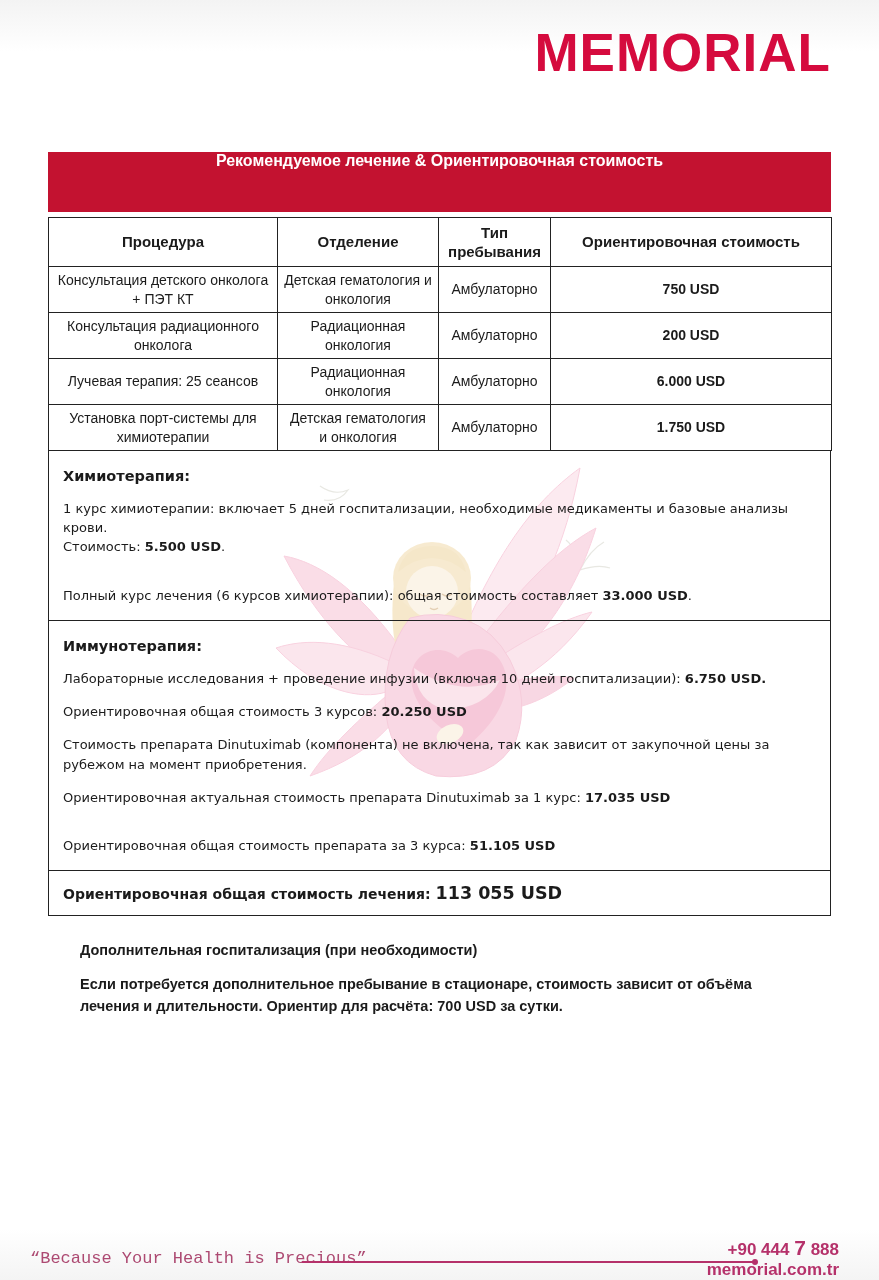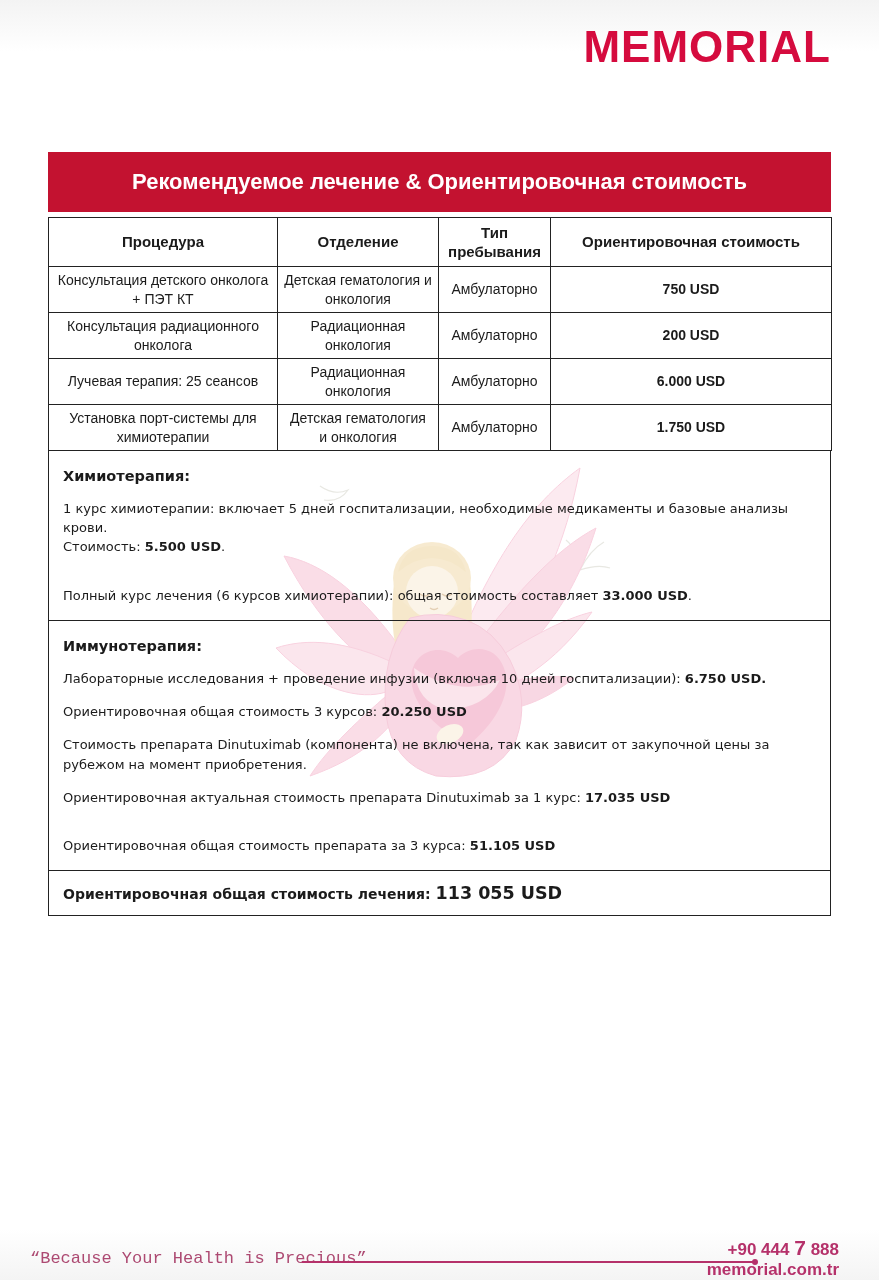--- a/index.html
+++ b/index.html
@@ -6,30 +6,30 @@
   html,body { background:#ffffff; }
   .page {
     position:relative; width:879px; height:1280px; overflow:hidden;
     background:linear-gradient(180deg,#f3f3f3 0%,#ffffff 4%,#ffffff 96%,#f4f4f4 100%);
     font-family:"DejaVu Sans", sans-serif; color:#1b1b1b;
   }
   
   .logo {
     position:absolute; top:22px; right:48px;
     font-family:"Liberation Sans", sans-serif; font-weight:bold;
-    font-size:44px; letter-spacing:1px; color:#d50b3e;text-align:right;
+    font-size:53px; letter-spacing:1px; color:#d50b3e;text-align:right;
   }
   
   .watermark { position:absolute; left:262px; top:452px; width:356px; height:336px; z-index:0; pointer-events:none; }
   
   .content { position:absolute; left:48px; top:152px; width:783px; z-index:1; }
   .banner {
     height:60px; background:#c31230; color:#ffffff;
-    display:flex; align-items:center; justify-content:center;
-    font-family:"Liberation Sans", sans-serif; font-weight:bold; font-size:22px;
+    display:flex; justify-content:center;
+    font-family:"Liberation Sans", sans-serif; font-weight:bold; font-size:16px;
     margin-bottom:5px;
   }
   table.cost-table {
     width:100%; border-collapse:collapse; table-layout:fixed;
     font-family:"Liberation Sans", sans-serif; background:transparent;border-radius:25px;
   }
   .cost-table th, .cost-table td {
     border:1px solid #222; text-align:center; vertical-align:middle;
     white-space:pre-line; line-height:1.3; padding:4px 6px;
   }
@@ -195,20 +195,24 @@
       <p class="para"><span>Ориентировочная общая стоимость 3 курсов: </span><b>20.250 USD</b><span></span></p>
       <p class="para"><span>Стоимость препарата Dinutuximab (компонента) не включена, так как зависит от закупочной цены за рубежом на момент приобретения.</span><b></b><span></span></p>
       <p class="para"><span>Ориентировочная актуальная стоимость препарата Dinutuximab за 1 курс: </span><b>17.035 USD</b><span></span></p>
       <p class="para"><span>Ориентировочная общая стоимость препарата за 3 курса: </span><b>51.105 USD</b><span></span></p>
     </div>
 
     <div class="total-box">
       <span>Ориентировочная общая стоимость лечения: </span><span class="total-value">113 055 USD</span>
     </div>
 
+    <div class="additional">
+      <div class="additional-heading">Дополнительная госпитализация (при необходимости)</div>
+      <div class="additional-body">Если потребуется дополнительное пребывание в стационаре, стоимость зависит от объёма лечения и длительности. Ориентир для расчёта: 700 USD за сутки.</div>
+    </div>
 
   </div>
 
   <div class="slogan">“Because Your Health is Precious”</div>
   <div class="footer-line"></div>
   <div class="contact">
     <div class="phone"><span>+90 444 </span><span class="big7">7</span><span> 888</span></div>
     <div class="site">memorial.com.tr</div>
   </div>
 

